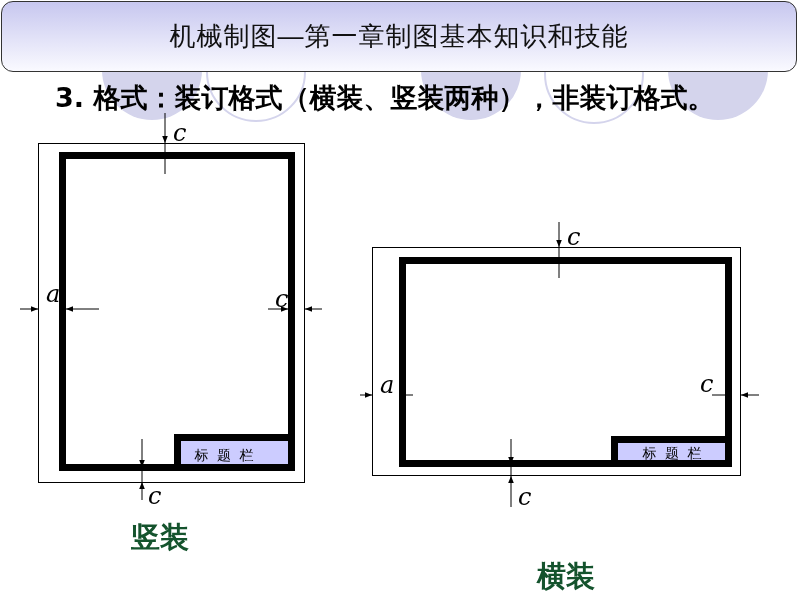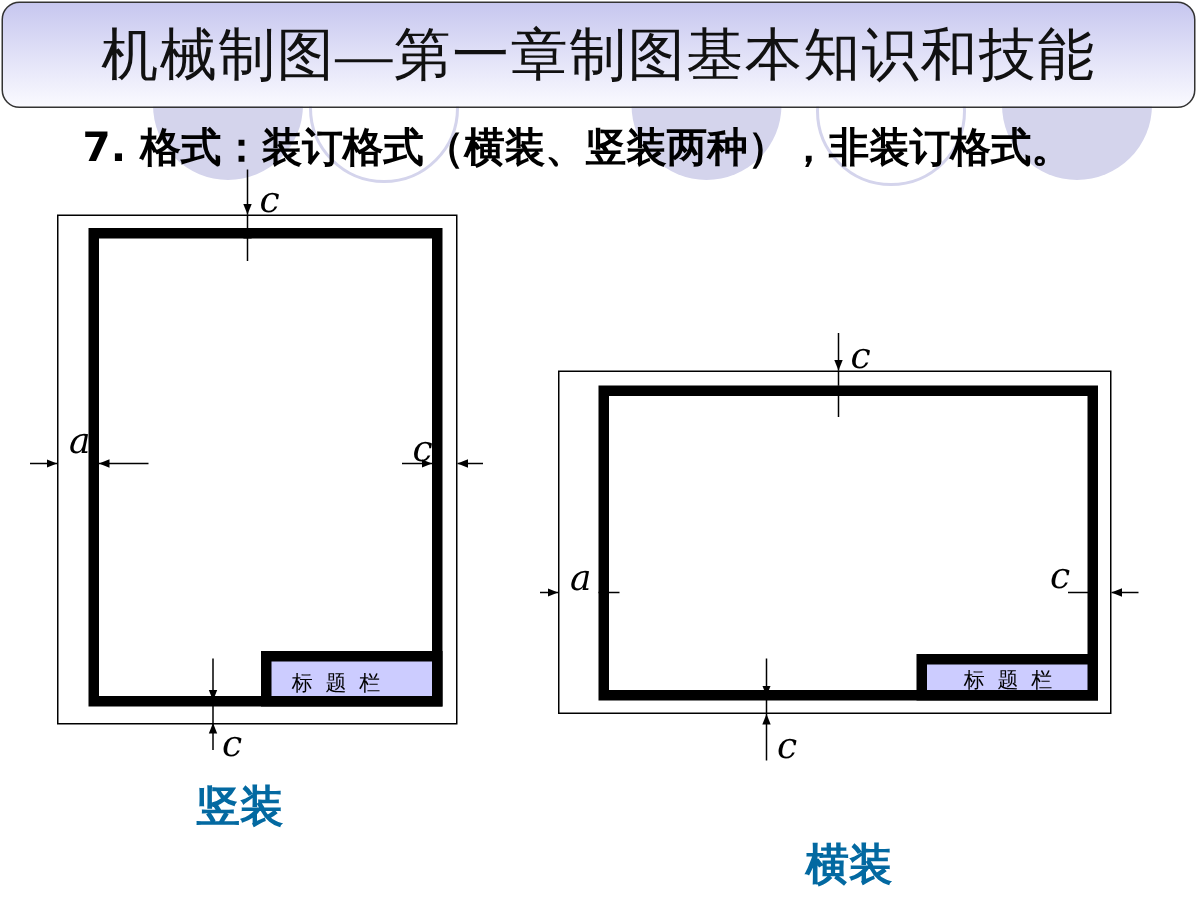--- a/index.html
+++ b/index.html
@@ -15,48 +15,48 @@
     .deco-circle.filled { background: #d4d4ec; }
     .deco-circle.outline { border: 2px solid #d4d4ec; background: transparent; }
 
     .title-box {
       position: absolute; left: 1px; top: 1px; width: 796px; height: 71px;
       border: 1.5px solid #333; border-radius: 12px; box-sizing: border-box;
       background: linear-gradient(to bottom, #c7c7ef 0%, #e3e3f8 55%, #fafaff 100%);
       display: flex; align-items: center; justify-content: center;
     }
     .title-text {
-      font-size: 38px; color: #111; letter-spacing: 1px;
-      font-family: Liberation Serif, serif;
+      font-size: 26px; color: #111; letter-spacing: 1px;
+      font-family: Liberation Sans, sans-serif;
     }
     .subtitle {
       position: absolute; left: 55px; top: 80px; white-space: nowrap;
       font-size: 27px; font-weight: bold; color: #000;
       font-family: "DejaVu Sans", sans-serif;
     }
     svg.diagram { position: absolute; left: 0; top: 0; }
     .caption {
-      position: absolute; font-size: 29px; font-weight: bold; color: #0369a1;
+      position: absolute; font-size: 29px; font-weight: bold; color: #14532d;
       font-family: "DejaVu Sans", sans-serif;
     }
   </style>
 </head>
 <body>
 
 <div class="deco-circle filled" style="left:102px; top:20px;"></div>
 <div class="deco-circle outline" style="left:206px; top:22px;"></div>
 <div class="deco-circle filled" style="left:421px; top:20px;"></div>
 <div class="deco-circle outline" style="left:544px; top:24px;"></div>
 <div class="deco-circle filled" style="left:668px; top:20px;"></div>
 
 <div class="title-box">
   <span class="title-text">机械制图—第一章制图基本知识和技能</span>
 </div>
 
-<div class="subtitle">7. 格式：装订格式（横装、竖装两种），非装订格式。</div>
+<div class="subtitle">3. 格式：装订格式（横装、竖装两种），非装订格式。</div>
 
 <svg class="diagram" width="800" height="600" viewBox="0 0 800 600">
   <defs>
     <marker id="arr" viewBox="0 0 10 10" refX="10" refY="5" markerWidth="7" markerHeight="7" orient="auto-start-reverse">
       <path d="M0,1 L10,5 L0,9 z" fill="#000"></path>
     </marker>
   </defs>
 
   <g>
 

